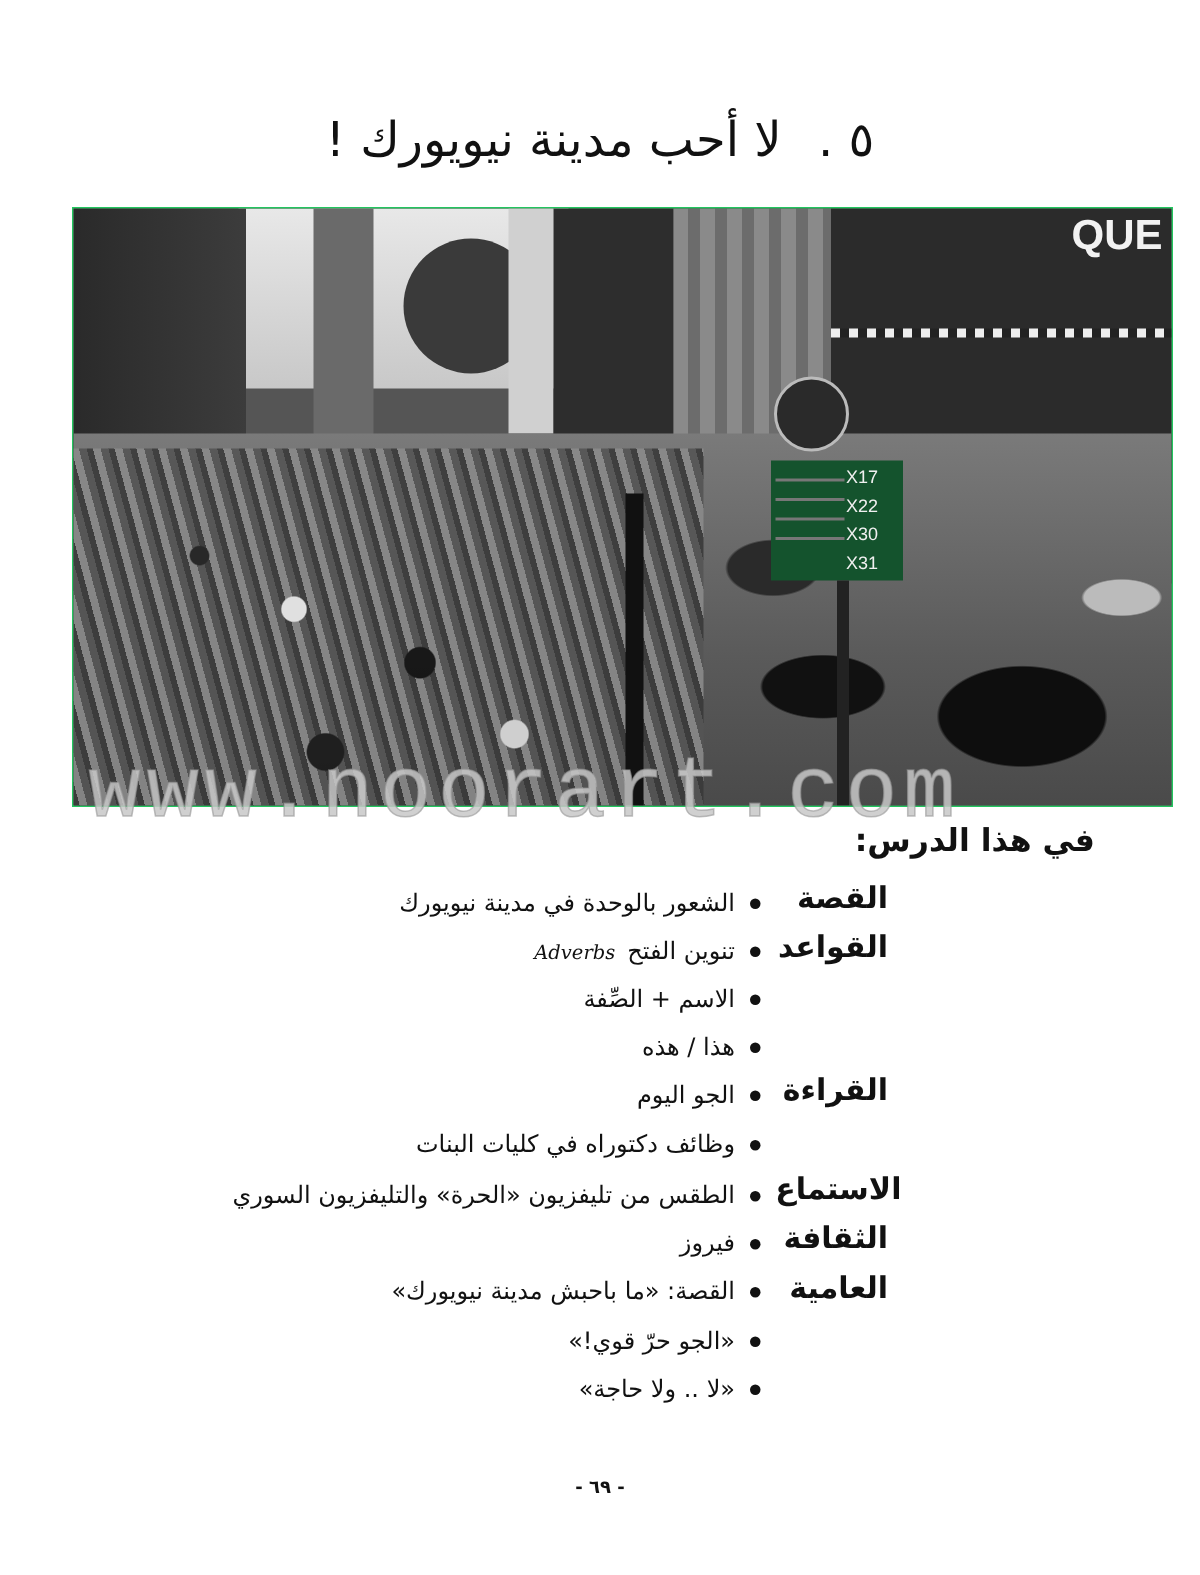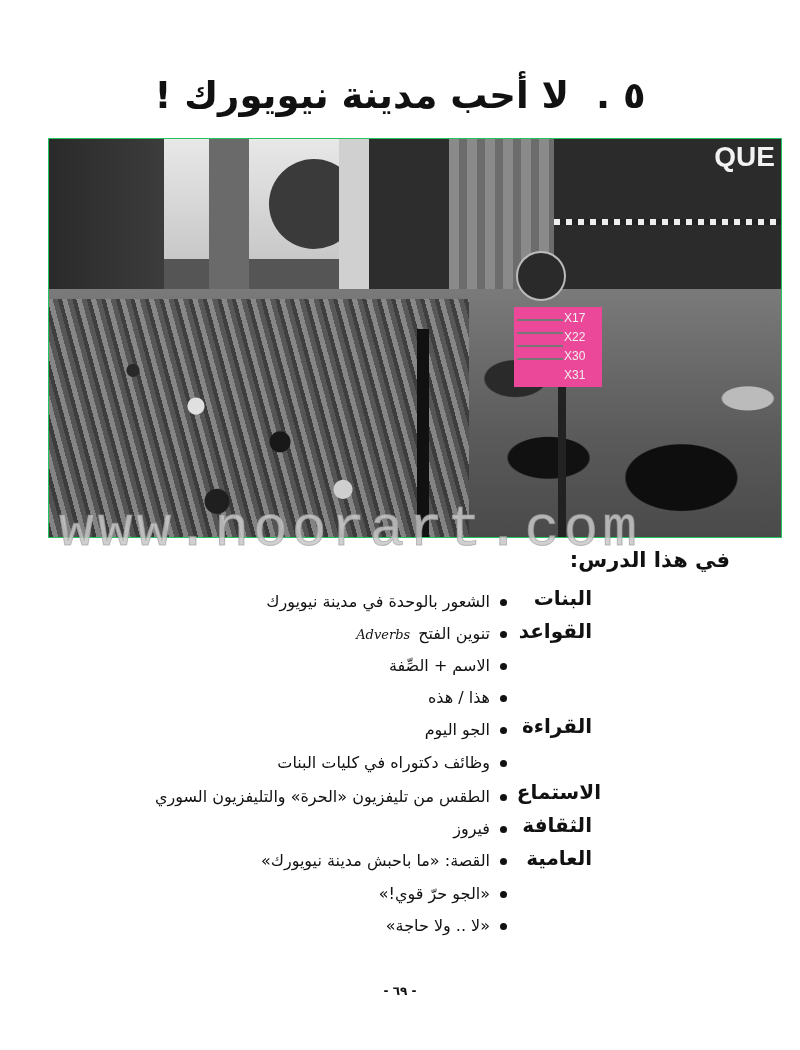--- a/index.html
+++ b/index.html
@@ -2,22 +2,22 @@
 <html><head>
   <meta charset="utf-8">
   <style>
     html, body { margin: 0; padding: 0; }
     body {
       width: 800px; height: 1050px; background: #ffffff; position: relative;
       overflow: hidden; font-family: "DejaVu Sans", sans-serif; color: #111;
     }
     .title {
       position: absolute; top: 74px; left: 0; width: 800px; text-align: center;
-      direction: rtl; font-family: "DejaVu Sans", sans-serif; font-weight: bold;
-      font-size: 37px; letter-spacing: 0px; color: #111;
+      direction: rtl; font-family: "DejaVu Sans", sans-serif; font-weight: normal;
+      font-size: 32px; letter-spacing: 0px; color: #111;
     }
     .title .num { margin-left: 14px; }
     .photo {
       position: absolute; left: 48px; top: 138px; width: 732px; height: 398px;
       background: #555; overflow: hidden; border: 1px solid #22c55e;
     }
     .photo .sky { position:absolute; left:110px; top:0; width:220px; height:120px;
       background: linear-gradient(#e8e8e8,#c8c8c8); }
     .photo .bldg-left { position:absolute; left:0; top:0; width:115px; height:260px;
       background: linear-gradient(90deg,#2a2a2a,#3c3c3c); }
@@ -45,21 +45,21 @@
       opacity: .9; }
     .photo .cars { position:absolute; left:400px; top:200px; width:332px; height:198px;
       background:
         radial-gradient(ellipse at 30% 60%, #111 0 40px, transparent 42px),
         radial-gradient(ellipse at 70% 70%, #0e0e0e 0 55px, transparent 57px),
         radial-gradient(ellipse at 90% 30%, #bbb 0 25px, transparent 27px),
         radial-gradient(ellipse at 20% 20%, #2a2a2a 0 30px, transparent 32px); }
     .photo .pole { position:absolute; left:368px; top:190px; width:12px; height:208px; background:#111; }
     .photo .bus-sign { position:absolute; left:467px; top:112px; width:46px; height:46px;
       border-radius:50%; background:#2a2a2a; border:2px solid #bbb; }
-    .photo .route-board { position:absolute; left:465px; top:168px; width:88px; height:80px; background:#ec4899;
+    .photo .route-board { position:absolute; left:465px; top:168px; width:88px; height:80px; background:#14532d;
       color:#f0f0f0; font-family:"Liberation Sans", sans-serif; font-size:12px; }
     .photo .route-board .routes { position:absolute; right:4px; top:2px; width:34px; line-height:19px; }
     .photo .route-board .lines { position:absolute; left:3px; top:6px; width:46px; }
     .photo .route-board .lines div { height:2px; background:#777; margin:6px 0 11px; }
     .photo .sign-pole { position:absolute; left:509px; top:248px; width:8px; height:150px; background:#222; }
     .watermark {
       position: absolute; left: 0; top: 500px; width: 700px; text-align: center;
       font-family: "Liberation Mono", monospace; font-size: 58px; color: rgba(200,200,200,0.85);
       letter-spacing: 4px; line-height: 60px; -webkit-text-stroke: 1px rgba(150,150,150,0.6);
     }
@@ -117,21 +117,21 @@
       <div>X31</div>
     </div>
   </div>
   <div class="sign-pole"></div>
 </div>
 
 <div class="watermark">www.noorart.com</div>
 
 <div class="lesson-heading">في هذا الدرس:</div>
 
-<div class="cat-label" style="right:208px;top:586px;">البنات</div>
+<div class="cat-label" style="right:208px;top:586px;">القصة</div>
 <div class="cat-label" style="right:208px;top:619px;">القواعد</div>
 <div class="cat-label" style="right:208px;top:714px;">القراءة</div>
 <div class="cat-label" style="right:199px;top:780px;margin-left:32px;">الاستماع</div>
 <div class="cat-label" style="right:208px;top:813px;">الثقافة</div>
 <div class="cat-label" style="right:208px;top:846px;">العامية</div>
 
 <div class="item" style="top:592px;">
   <span class="bullet"></span><span>الشعور بالوحدة في مدينة نيويورك</span>
 </div>
 <div class="item" style="top:624px;">

